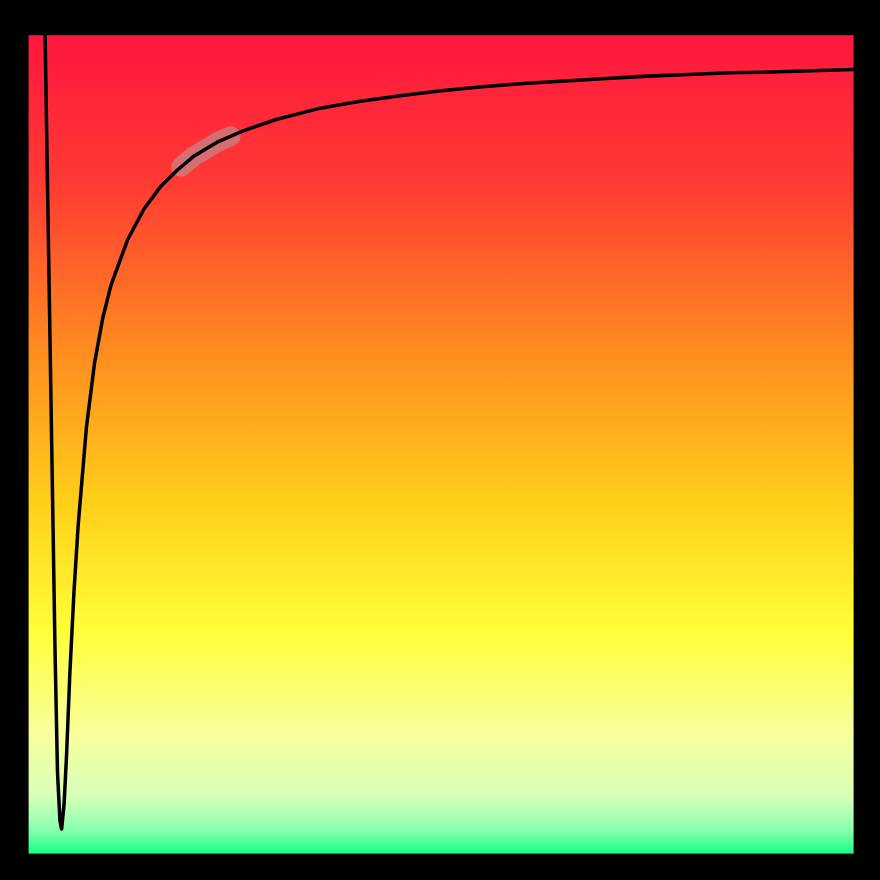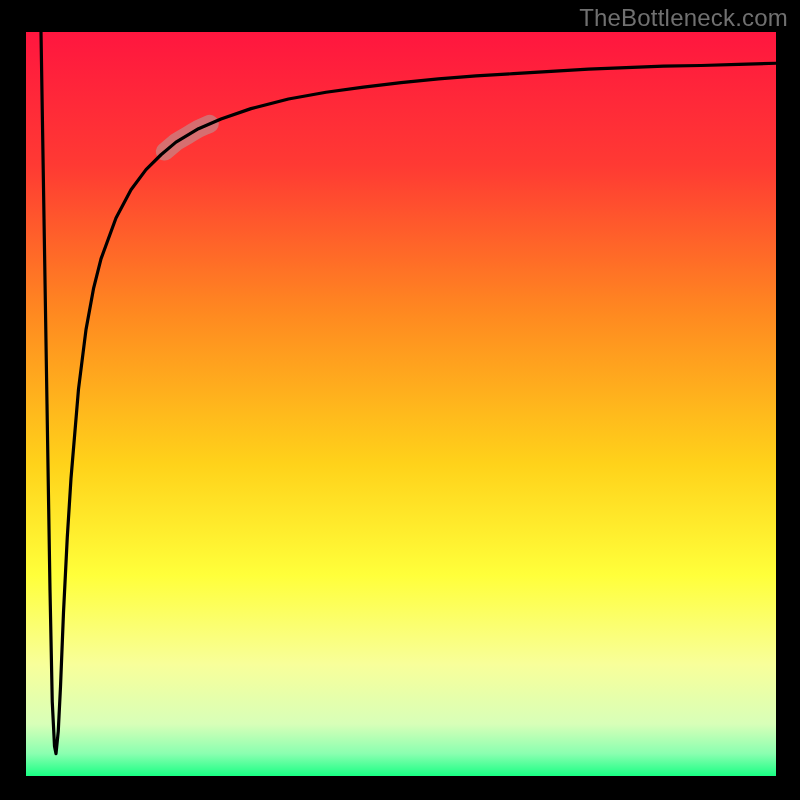--- a/index.html
+++ b/index.html
@@ -43,21 +43,20 @@
     fill: none;
     stroke: rgba(180, 160, 160, 0.55);
     stroke-width: 18;
     stroke-linecap: round;
   }
 </style>
 </head>
 <body>
 
 <div class="stage">
-  <div class="watermark">TheBottleneck.com</div>
 
   <svg id="chart-svg" width="800" height="800" viewBox="0 0 800 800">
     <defs>
       <linearGradient id="bg-grad" x1="0" y1="0" x2="0" y2="1">
         <stop offset="0%" stop-color="#ff163f"></stop>
         <stop offset="18%" stop-color="#ff3a33"></stop>
         <stop offset="38%" stop-color="#ff8a20"></stop>
         <stop offset="58%" stop-color="#ffd21a"></stop>
         <stop offset="73%" stop-color="#ffff3a"></stop>
         <stop offset="85%" stop-color="#f8ff9a"></stop>

